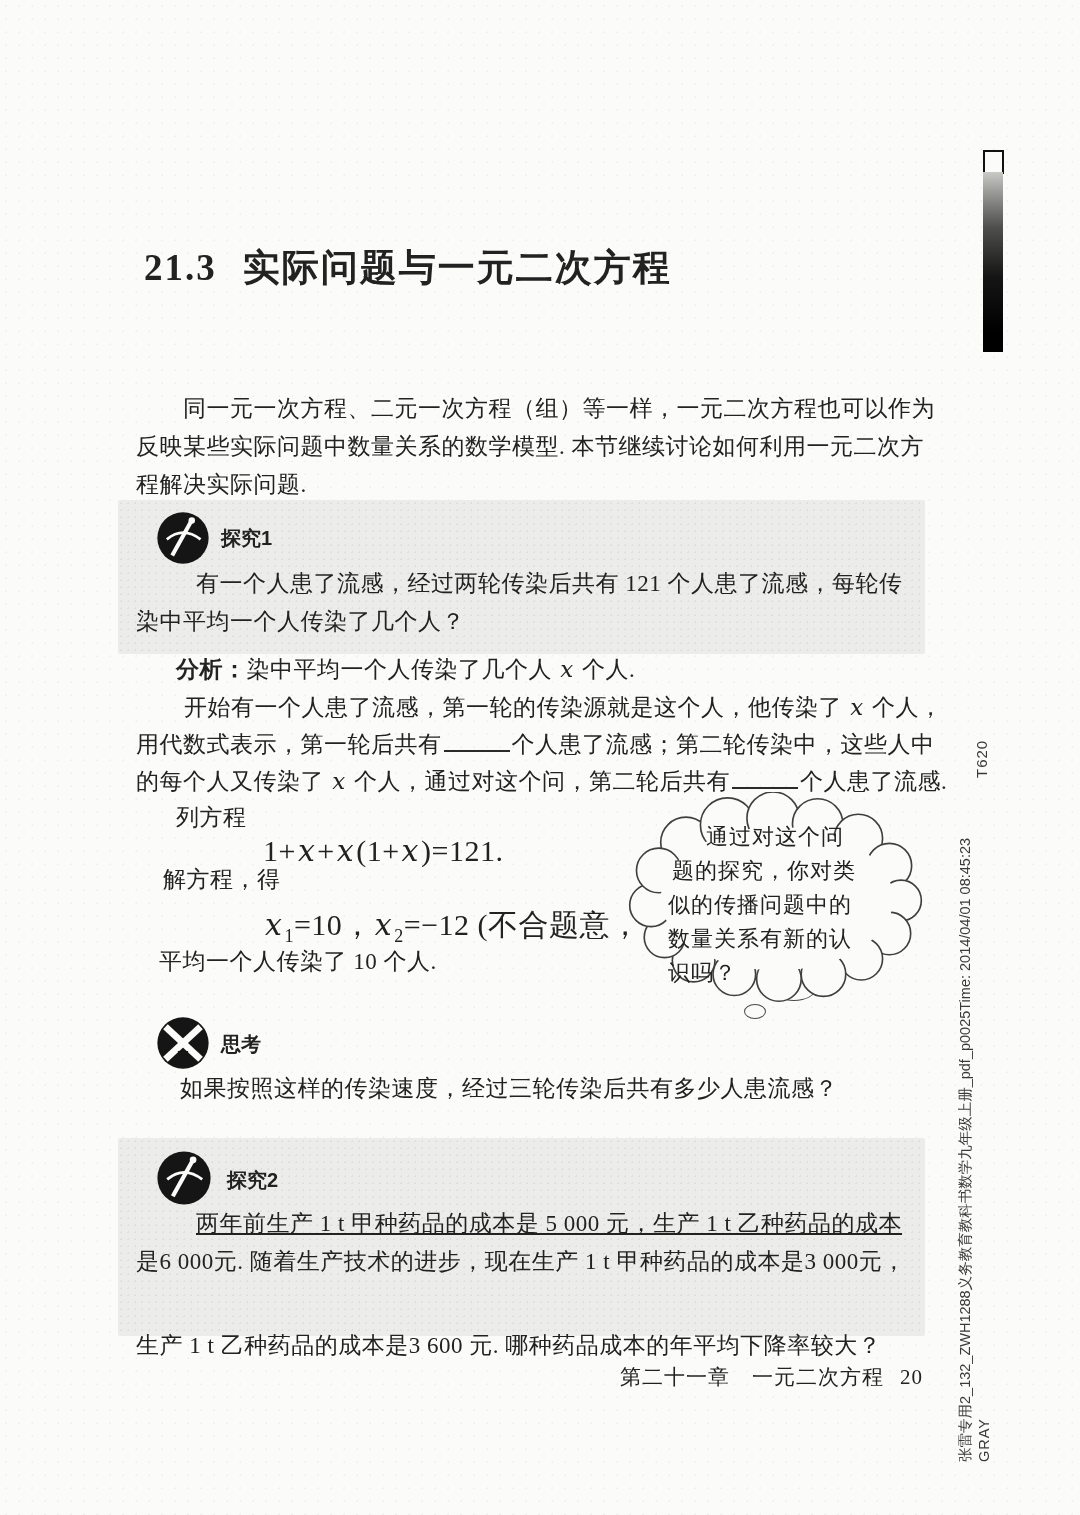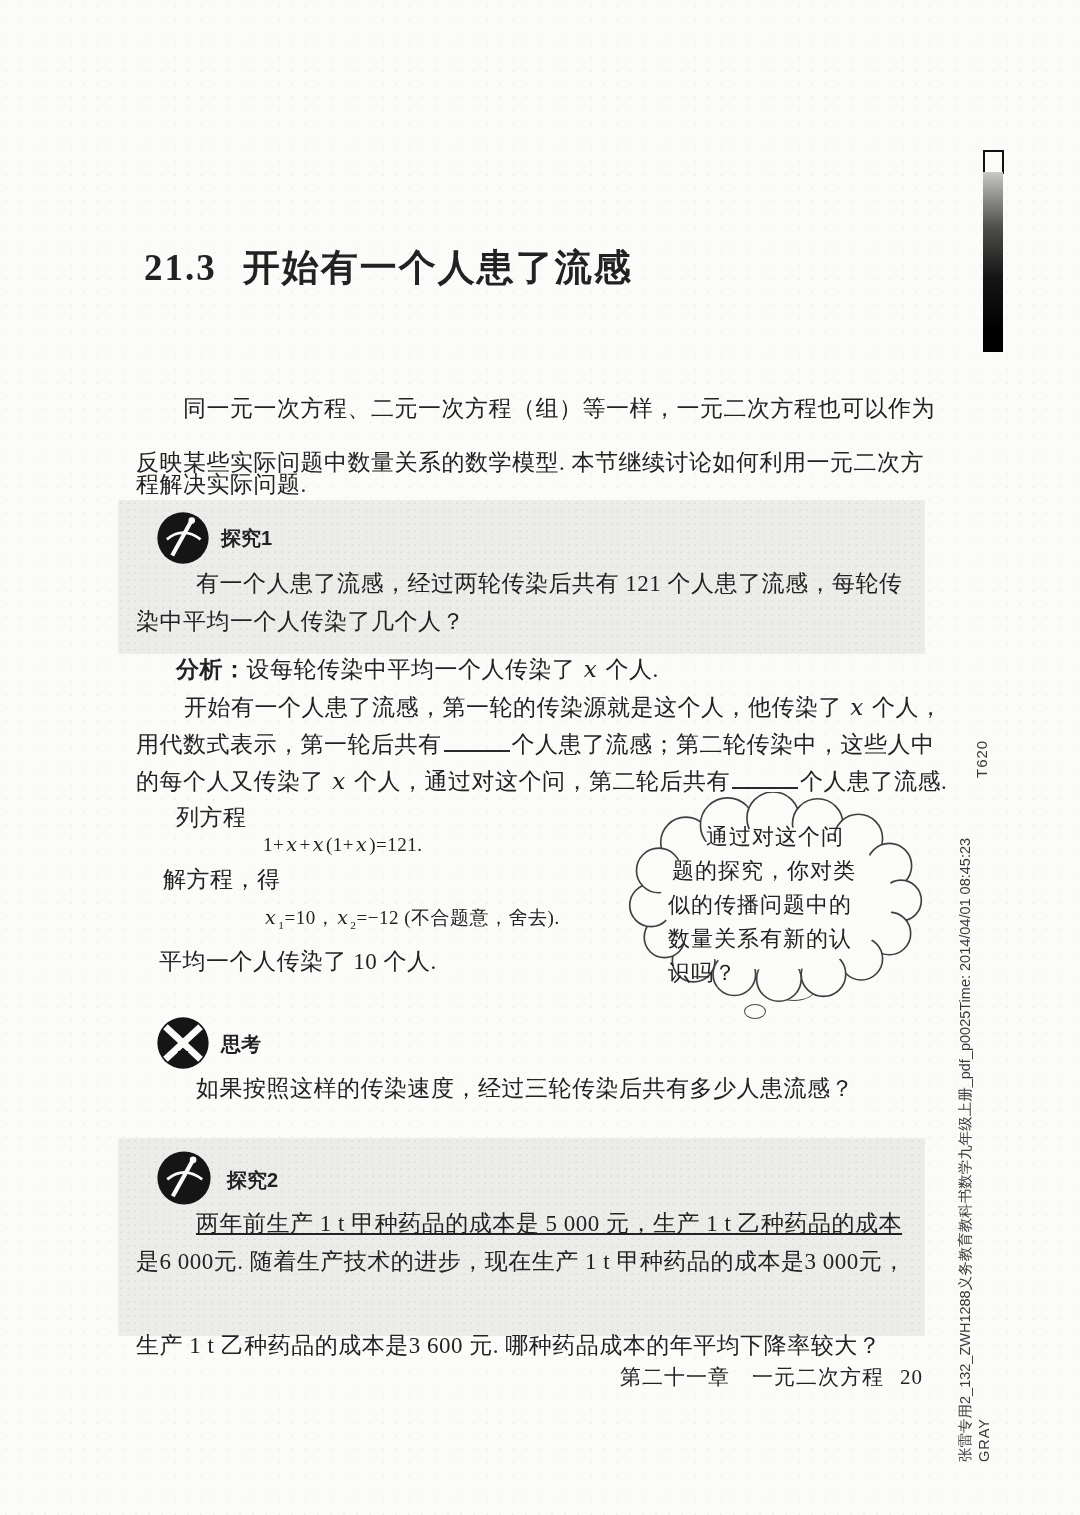--- a/index.html
+++ b/index.html
@@ -15,63 +15,63 @@
   .line{font-size:23px;white-space:nowrap;letter-spacing:.5px;line-height:1;}
   .panel{
     background:#ececea;
     background-image:radial-gradient(#dededa 1px, transparent 1px);
     background-size:7px 7px;
     border-radius:2px;
   }
   .page-title{font-size:37px;font-weight:bold;letter-spacing:2px;white-space:nowrap;}
   .sec-label{font-size:20px;font-weight:bold;font-family:"Liberation Sans","DejaVu Sans",sans-serif;white-space:nowrap;}
   .vx{font-style:italic;font-family:"DejaVu Serif",serif;padding:0 2px;}
-  .math{font-size:19px;white-space:nowrap;letter-spacing:.5px;}
+  .math{font-size:30px;white-space:nowrap;letter-spacing:.5px;}
   .math sub{font-size:60%;}
   .blank{display:inline-block;width:66px;height:5px;border-bottom:2px solid #2a2a2a;margin:0 2px;}
   .bubble-line{font-size:22px;white-space:nowrap;letter-spacing:1px;z-index:3;}
   .mini-bubble{background:#fbfbf9;border:1.6px solid #4a4a4a;border-radius:50%;}
   .rot{transform:rotate(-90deg);transform-origin:0 0;white-space:nowrap;
        font-family:"Liberation Sans","DejaVu Sans",sans-serif;color:#3a3a3a;}
   .footer{font-size:21px;white-space:nowrap;letter-spacing:1px;}
   .tabbar{background:linear-gradient(180deg,#c9c9c6 0px,#9a9a97 20px,#4f4f4d 55px,#151515 105px,#000 160px);}
   .tabbox{background:#fbfbf9;border:2.5px solid #111;}
   svg{display:block;}
 </style>
 </head>
 <body>
 
 <div class="abs tabbox" style="left:983px;top:150px;width:17px;height:20px;"></div>
 <div class="abs tabbar" style="left:983px;top:172px;width:20px;height:180px;"></div>
 
 <div class="abs page-title" style="left:144px;top:243px;">
-  <span>21.3</span><span style="display:inline-block;width:26px;"></span><span>开始有一个人患了流感</span>
+  <span>21.3</span><span style="display:inline-block;width:26px;"></span><span>实际问题与一元二次方程</span>
 </div>
 
 <div>
   <div class="abs line" style="left:183px;top:397px;">同一元一次方程、二元一次方程（组）等一样，一元二次方程也可以作为</div>
-  <div class="abs line" style="left:136px;top:435px;margin-top:16px;">反映某些实际问题中数量关系的数学模型. 本节继续讨论如何利用一元二次方</div>
+  <div class="abs line" style="left:136px;top:435px;">反映某些实际问题中数量关系的数学模型. 本节继续讨论如何利用一元二次方</div>
   <div class="abs line" style="left:136px;top:473px;">程解决实际问题.</div>
 </div>
 
 <div class="abs panel" style="left:118px;top:500px;width:807px;height:154px;"></div>
 <span class="abs" style="left:156px;top:511px;">
   <svg width="54" height="54" viewBox="0 0 40 40">
     <circle cx="20" cy="20" r="19" fill="#151515"></circle>
     <path d="M12 33 L27 6" stroke="#fbfbf9" stroke-width="3" fill="none"></path>
     <path d="M8 21 Q20 11 33 21" stroke="#fbfbf9" stroke-width="2" fill="none"></path>
     <circle cx="26.5" cy="7" r="2.4" fill="#fbfbf9"></circle>
   </svg>
 </span>
 <div class="abs sec-label" style="left:221px;top:525px;">探究1</div>
 <div class="abs line" style="left:196px;top:572px;">有一个人患了流感，经过两轮传染后共有 121 个人患了流感，每轮传</div>
 <div class="abs line" style="left:136px;top:610px;">染中平均一个人传染了几个人？</div>
 
 <div class="abs line" style="left:176px;top:658px;">
-  <b>分析：</b><span>设每轮传染中平均一个人传染了 </span><i class="vx">x</i><span> 个人.</span>
+  <b>分析：</b><span>染中平均一个人传染了几个人 </span><i class="vx">x</i><span> 个人.</span>
 </div>
 <div class="abs line" style="left:184px;top:696px;">
   <span>开始有一个人患了流感，第一轮的传染源就是这个人，他传染了 </span><i class="vx">x</i><span> 个人，</span>
 </div>
 <div class="abs line" style="left:136px;top:733px;">
   <span>用代数式表示，第一轮后共有</span><span class="blank"></span><span>个人患了流感；第二轮传染中，这些人中</span>
 </div>
 <div class="abs line" style="left:136px;top:770px;">
   <span>的每个人又传染了 </span><i class="vx">x</i><span> 个人，通过对这个问，第二轮后共有</span><span class="blank"></span><span>个人患了流感.</span>
 </div>
@@ -119,21 +119,21 @@
 
 <span class="abs" style="left:156px;top:1016px;">
   <svg width="54" height="54" viewBox="0 0 40 40">
     <circle cx="20" cy="20" r="19" fill="#151515"></circle>
     <path d="M7 8 L33 32" stroke="#fbfbf9" stroke-width="5"></path>
     <path d="M7 32 L33 8" stroke="#fbfbf9" stroke-width="5"></path>
     <path d="M16 26 L24 26 L20 34 Z" fill="#151515"></path>
   </svg>
 </span>
 <div class="abs sec-label" style="left:221px;top:1031px;">思考</div>
-<div class="abs line" style="left:196px;top:1077px;">如果按照这样的传染速度，经过三轮传染后共有多少人患流感？</div>
+<div class="abs line" style="left:180px;top:1077px;">如果按照这样的传染速度，经过三轮传染后共有多少人患流感？</div>
 
 <div class="abs panel" style="left:118px;top:1138px;width:807px;height:198px;"></div>
 <span class="abs" style="left:156px;top:1150px;">
   <svg width="56" height="56" viewBox="0 0 40 40">
     <circle cx="20" cy="20" r="19" fill="#151515"></circle>
     <path d="M12 33 L27 6" stroke="#fbfbf9" stroke-width="3" fill="none"></path>
     <path d="M8 21 Q20 11 33 21" stroke="#fbfbf9" stroke-width="2" fill="none"></path>
     <circle cx="26.5" cy="7" r="2.4" fill="#fbfbf9"></circle>
   </svg>
 </span>

